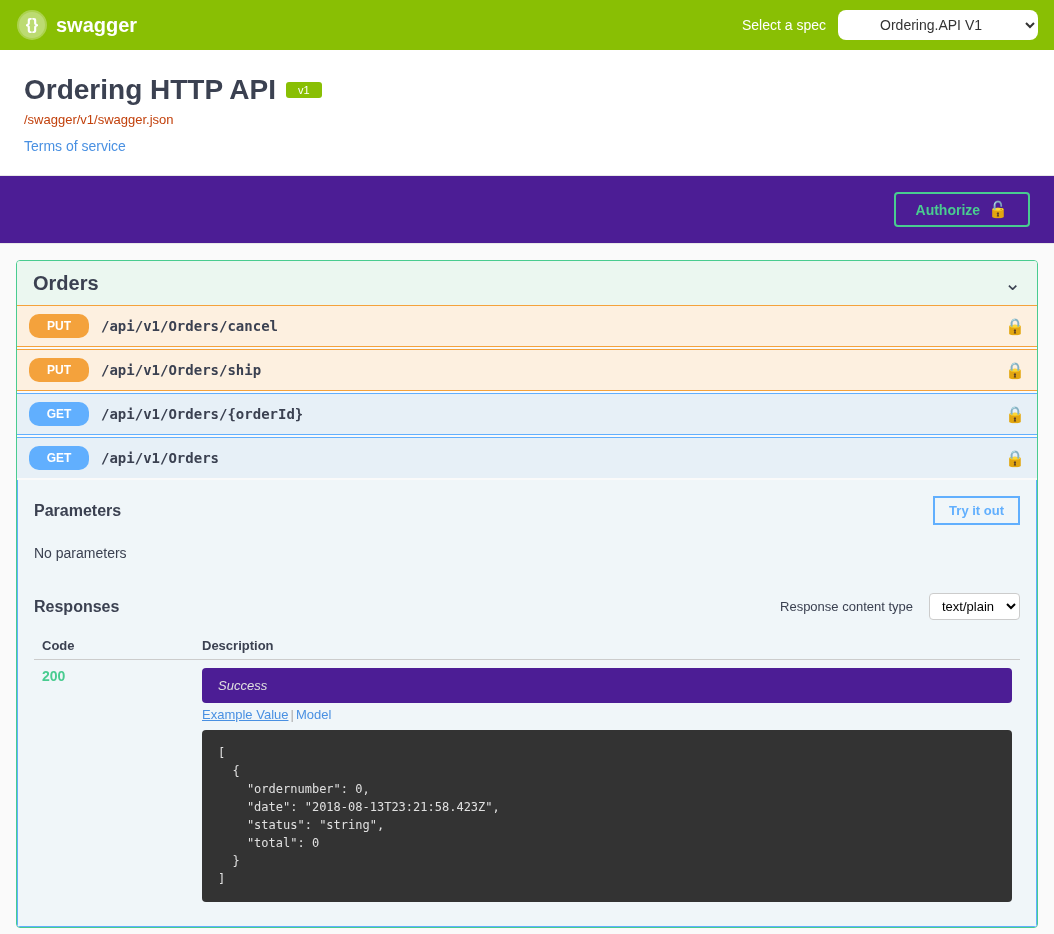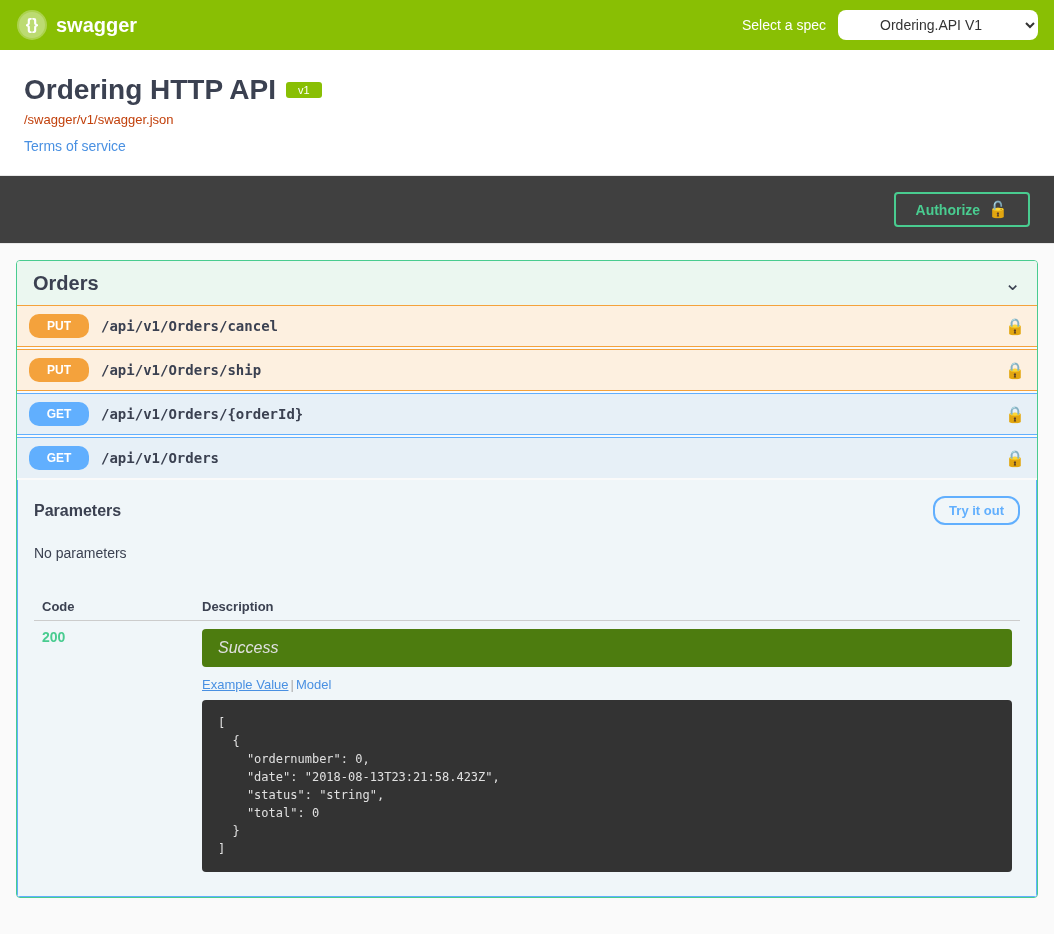--- a/index.html
+++ b/index.html
@@ -82,21 +82,21 @@
     }
     .terms-link {
       color: #4990e2;
       font-size: 14px;
       text-decoration: none;
     }
 
     
     .authorize-section {
       padding: 16px 24px;
-      background: #404040;
+      background: #4c1d95;
       border-bottom: 1px solid #e8e8e8;
       display: flex;
       justify-content: flex-end;
       align-items: center;
     }
     .authorize-btn {
       border: 2px solid #49cc90;
       background: transparent;
       color: #49cc90;
       padding: 6px 20px;
@@ -208,21 +208,21 @@
     .params-label {
       font-size: 16px;
       font-weight: 600;
       color: #3b4151;
     }
     .try-it-out-btn {
       border: 2px solid #61affe;
       background: transparent;
       color: #61affe;
       padding: 5px 14px;
-      border-radius: 12px;
+      border-radius: 0;
       font-size: 13px;
       cursor: pointer;
       font-weight: 600;
     }
 
     .no-params {
       font-size: 14px;
       color: #3b4151;
       padding: 8px 0 16px 0;
     }
@@ -268,27 +268,27 @@
     }
     .response-table td {
       padding: 8px 8px;
       vertical-align: top;
       font-size: 13px;
       color: #3b4151;
     }
     .response-code-200 { color: #49cc90; font-weight: 600; font-size: 14px; }
 
     .response-desc-box {
-      background: #4d7c0f;
+      background: #4c1d95;
       color: #e0e0e0;
       padding: 10px 16px;
       border-radius: 4px;
-      font-size: 16px;
+      font-size: 13px;
       font-style: italic;
-      margin-bottom: 10px;
+      margin-bottom: 4px;
     }
     .example-tabs {
       display: flex;
       gap: 2px;
       margin-bottom: 8px;
     }
     .example-tab {
       font-size: 13px;
       cursor: pointer;
       color: #4990e2;
@@ -383,20 +383,27 @@
 
     <div class="expanded-content">
 
       <div class="params-header">
         <span class="params-label">Parameters</span>
         <button class="try-it-out-btn">Try it out</button>
       </div>
       <div class="no-params">No parameters</div>
 
       <div class="responses-section">
+        <div class="responses-header">
+          <span class="responses-label">Responses</span>
+          <div style="display:flex;align-items:center;gap:8px;">
+            <span class="response-content-type-label">Response content type</span>
+            <select class="content-type-select"><option>text/plain</option></select>
+          </div>
+        </div>
 
         <table class="response-table">
           <thead>
             <tr>
               <th style="width:160px;">Code</th>
               <th>Description</th>
             </tr>
           </thead>
           <tbody>
 

